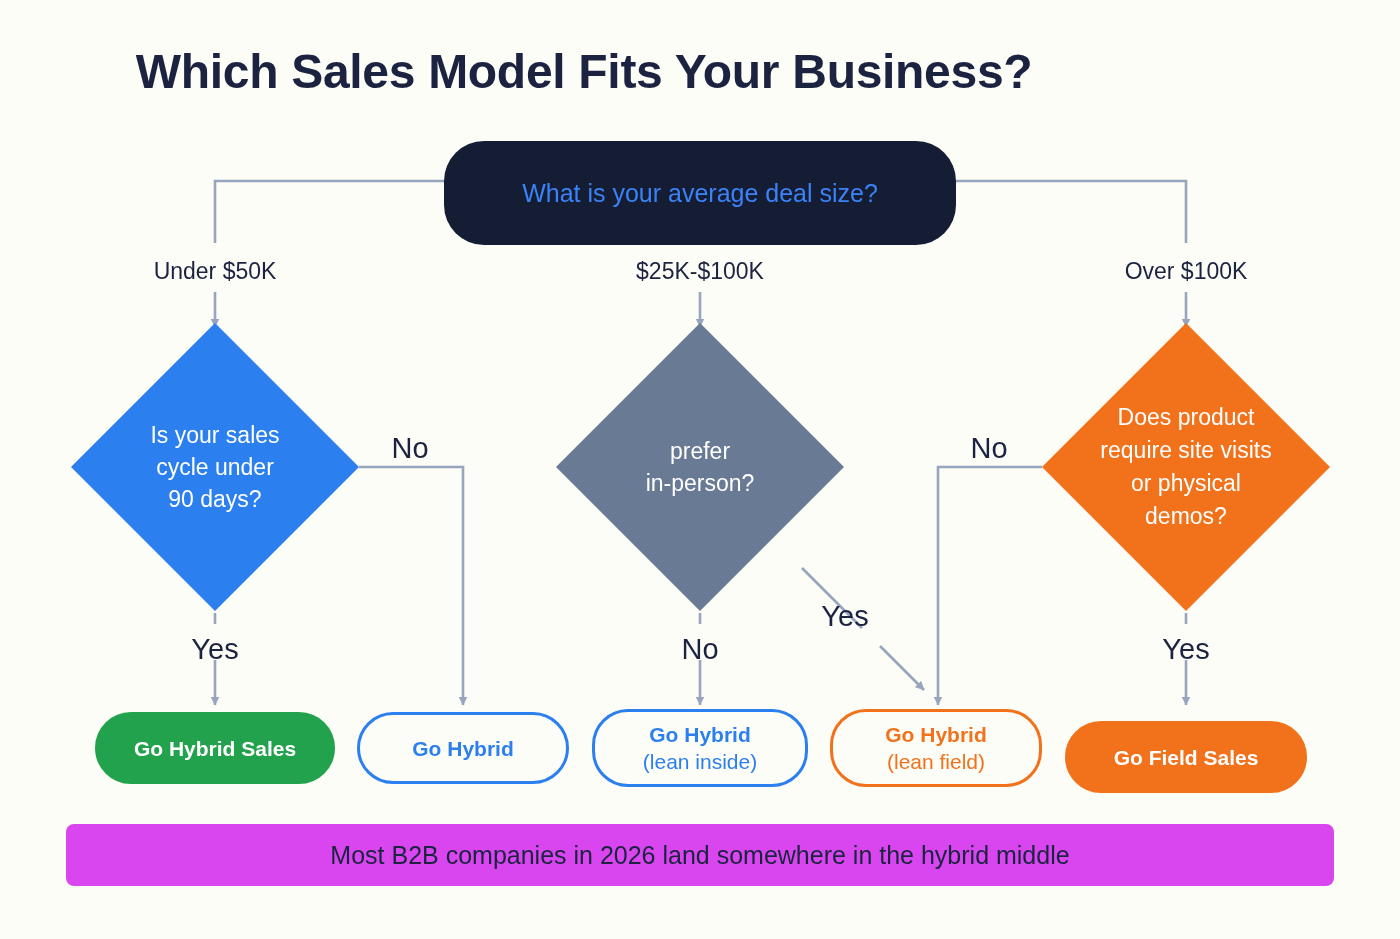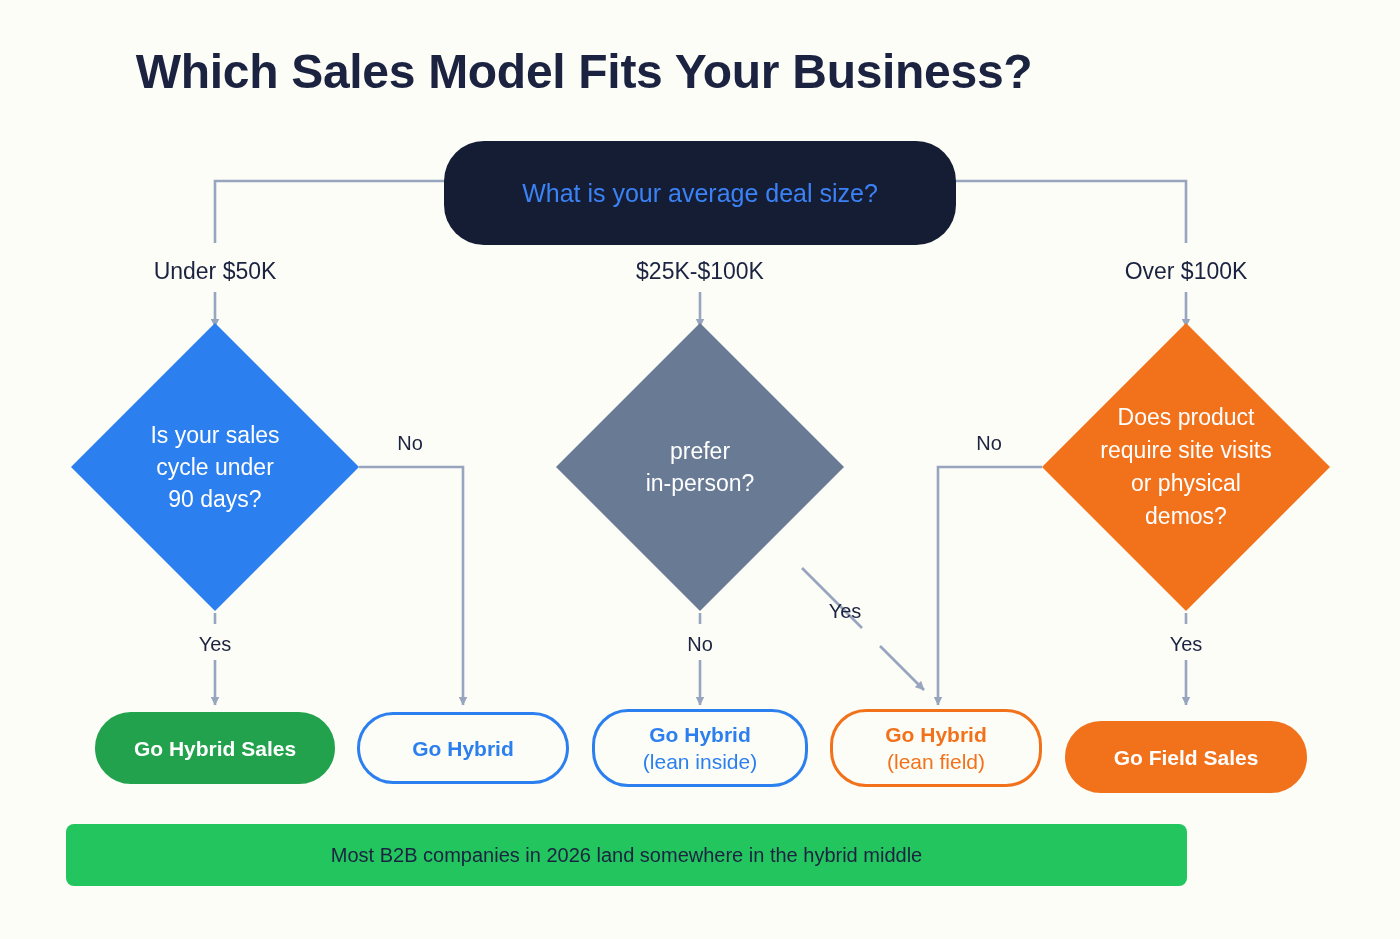--- a/index.html
+++ b/index.html
@@ -94,21 +94,21 @@
     text-align: center;
     color: #ffffff;
     font-size: 23px;
     line-height: 32px;
     pointer-events: none;
   }
 
   
   .edge-label {
     position: absolute;
-    font-size: 20px;
+    font-size: 29px;
     color: #1b2340;
     white-space: nowrap;
     transform: translateX(-50%);
   }
 
   
   .outcome {
     position: absolute;
     height: 72px;
     border-radius: 36px;
@@ -127,28 +127,28 @@
     font-size: 21px;
     font-weight: normal;
   }
   .outcome.two-line { height: 78px; }
 
   
   .footer-banner {
     position: absolute;
     left: 66px;
     top: 824px;
-    width: 1121px;
+    width: 1268px;
     height: 62px;
     border-radius: 8px;
-    background: #22c55e;
+    background: #d946ef;
     display: flex;
     align-items: center;
     justify-content: center;
-    font-size: 20px;
+    font-size: 25px;
     color: #1b2340;
     box-sizing: border-box;
   }
 </style>
 </head>
 <body>
 
 <div id="stage">
 
   <div class="title">Which Sales Model Fits Your Business?</div>

